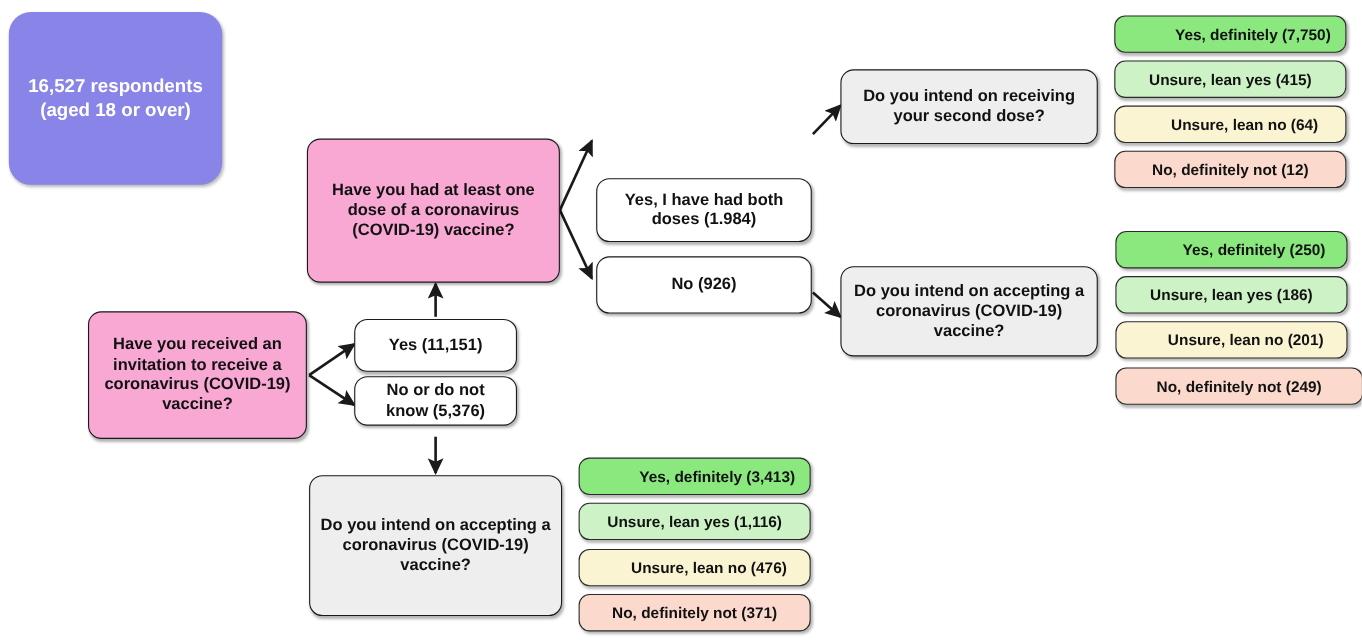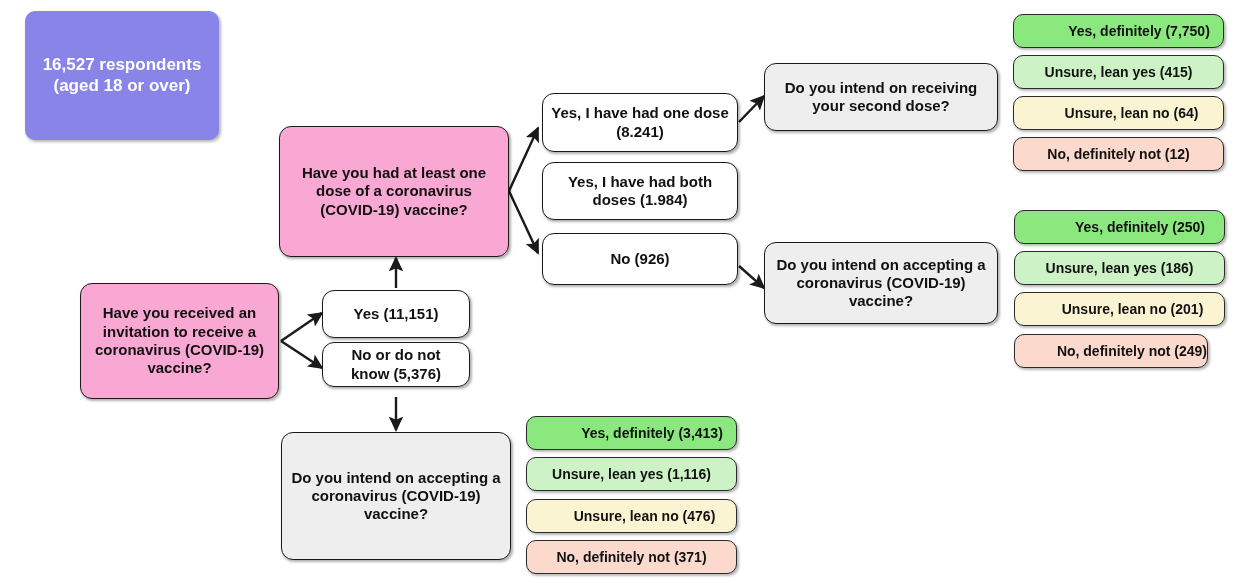--- a/index.html
+++ b/index.html
@@ -98,43 +98,40 @@
       <path d="M281,341 L322,368"></path>
       <path d="M396,288 L396,258"></path>
       <path d="M396,397 L396,430"></path>
       <path d="M509,191 L538,128"></path>
       <path d="M509,191 L538,253"></path>
       <path d="M739,122 L764,96"></path>
       <path d="M739,266 L764,288"></path>
     </g>
   </svg>
 
-  <div class="node node-root" style="left:25px; top:11px; width:194px; height:129px;">
+  <div class="node node-root" style="left:8px; top:11px; width:194px; height:157px;border-radius:20px;">
     <span>16,527 respondents (aged 18 or over)</span>
   </div>
 
   <div class="node node-question-pink" style="left:80px; top:283px; width:199px; height:116px;">
     <span>Have you received an invitation to receive a coronavirus (COVID-19) vaccine?</span>
   </div>
 
   <div class="node node-answer-white" style="left:322px; top:290px; width:148px; height:48px;">
     <span>Yes (11,151)</span>
   </div>
 
   <div class="node node-answer-white" style="left:322px; top:342px; width:148px; height:45px;">
     <span>No or do not know (5,376)</span>
   </div>
 
   <div class="node node-question-pink" style="left:279px; top:126px; width:230px; height:131px;">
     <span>Have you had at least one dose of a coronavirus (COVID-19) vaccine?</span>
   </div>
 
-  <div class="node node-answer-white" style="left:542px; top:93px; width:196px; height:59px;">
-    <span>Yes, I have had one dose (8.241)</span>
-  </div>
 
   <div class="node node-answer-white" style="left:542px; top:162px; width:196px; height:58px;">
     <span>Yes, I have had both doses (1.984)</span>
   </div>
 
   <div class="node node-answer-white" style="left:542px; top:233px; width:196px; height:52px;">
     <span>No (926)</span>
   </div>
 
   <div class="node node-question-grey" style="left:764px; top:63px; width:234px; height:68px;">
@@ -164,21 +161,21 @@
 
   <div class="opt opt-yes" style="left:1014px; top:210px; width:211px; height:34px;">
     <span>Yes, definitely (250)</span>
   </div>
   <div class="opt opt-leanyes" style="left:1014px; top:251px; width:211px; height:34px;">
     <span>Unsure, lean yes (186)</span>
   </div>
   <div class="opt opt-leanno" style="left:1014px; top:292px; width:211px; height:34px;">
     <span>Unsure, lean no (201)</span>
   </div>
-  <div class="opt opt-no" style="left:1014px; top:334px; width:194px; height:34px;justify-content:flex-end;">
+  <div class="opt opt-no" style="left:1014px; top:334px; width:225px; height:34px;">
     <span>No, definitely not (249)</span>
   </div>
 
   <div class="opt opt-yes" style="left:526px; top:416px; width:211px; height:34px;">
     <span>Yes, definitely (3,413)</span>
   </div>
   <div class="opt opt-leanyes" style="left:526px; top:457px; width:211px; height:34px;">
     <span>Unsure, lean yes (1,116)</span>
   </div>
   <div class="opt opt-leanno" style="left:526px; top:499px; width:211px; height:34px;">

